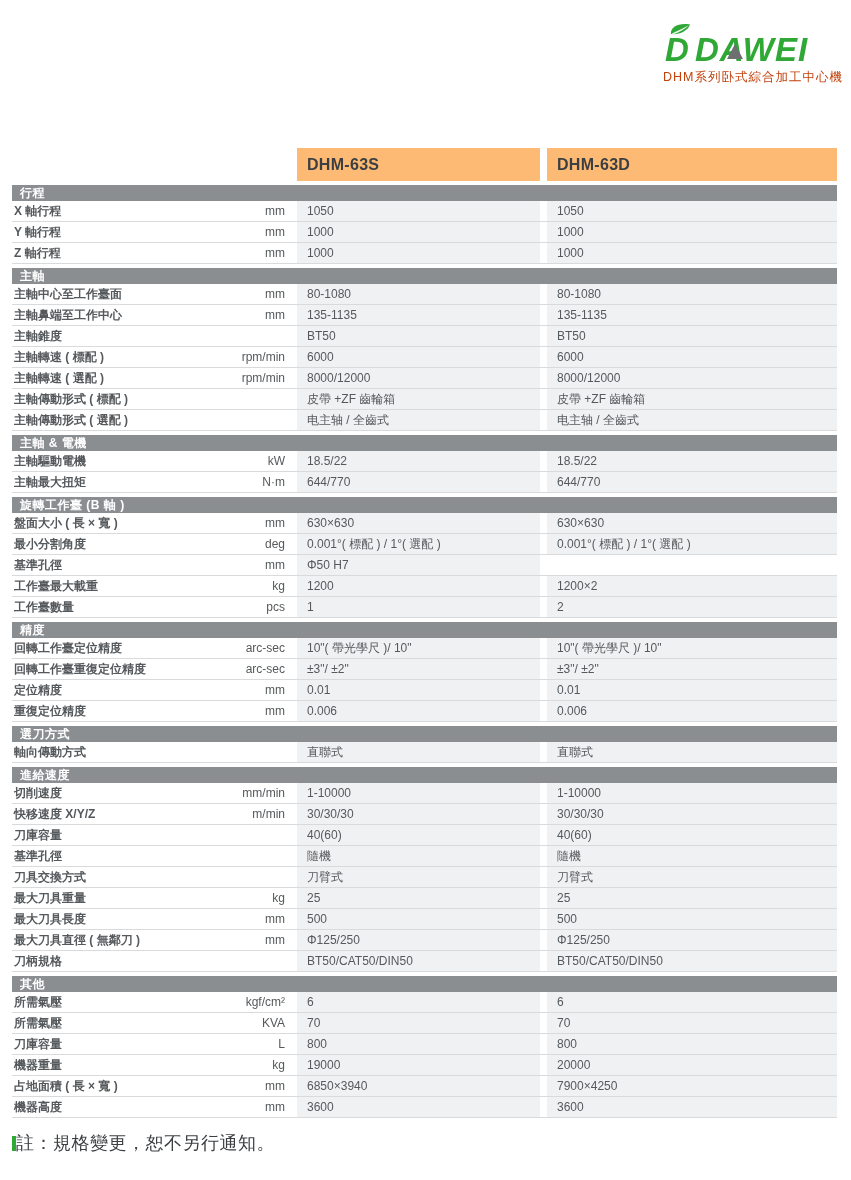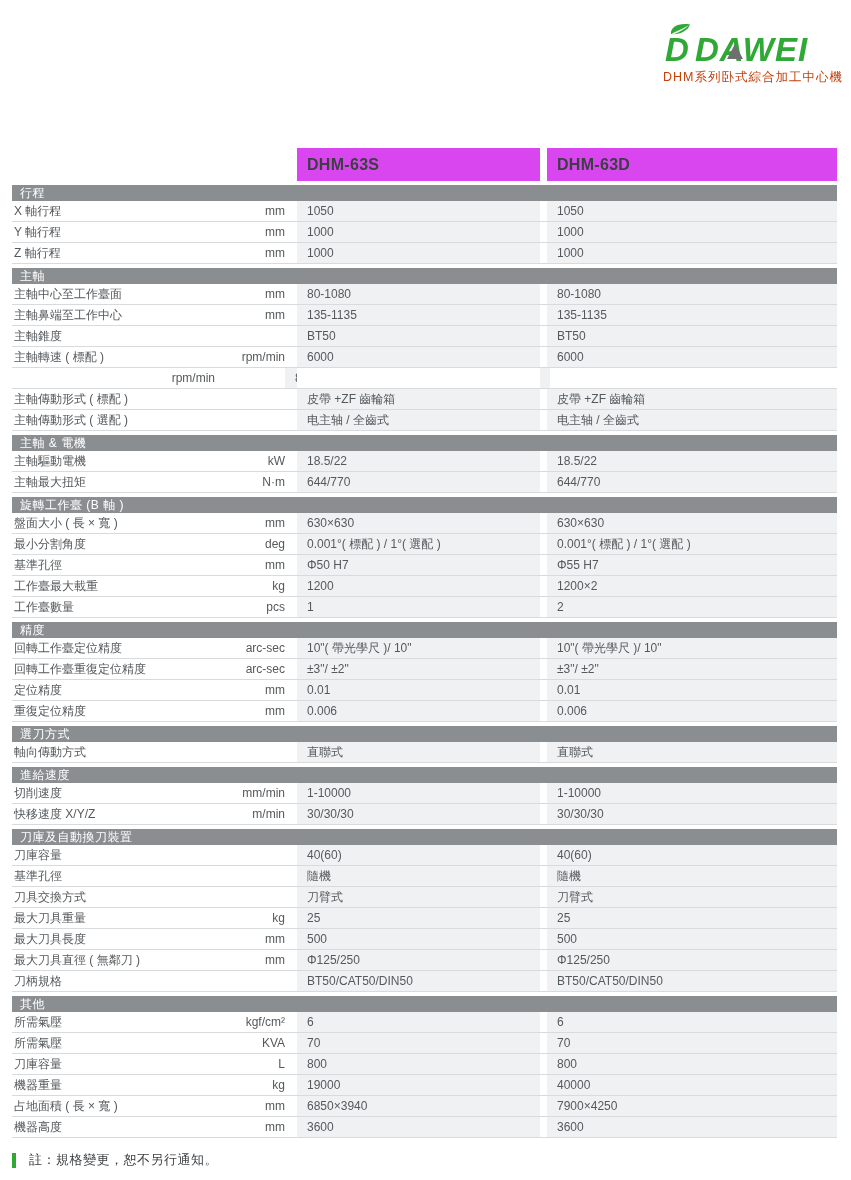--- a/index.html
+++ b/index.html
@@ -8,38 +8,38 @@
   .page { position:relative; width:851px; height:1180px; background:#ffffff; overflow:hidden; }
 
   
   .brand { position:absolute; top:22px; right:8px; text-align:right; }
   .brand svg { display:block; margin-left:auto; }
   .tagline { margin-top:3px; font-size:12.5px; letter-spacing:1px; color:#c2410c; }
 
   
   .table-wrap { position:absolute; left:12px; top:148px; width:825px; }
   .model-row { display:grid; grid-template-columns:203px 70px 12px 243px 7px 290px; margin-bottom:4px; }
-  .model-cell { height:33px; background:#d946ef; display:flex; align-items:center; padding-left:10px;
+  .model-cell { height:33px; background:#fdba74; display:flex; align-items:center; padding-left:10px;
                 font-size:16px; font-weight:600; color:#3b3f42; letter-spacing:0.3px; }
 
   .section-bar { margin-top:4px; height:16px; line-height:16px; background:#8a8e91; color:#ffffff;
-                 font-size:12px; font-weight:normal; padding-left:8px; letter-spacing:0.5px; }
+                 font-size:12px; font-weight:bold; padding-left:8px; letter-spacing:0.5px; }
   .section-bar:first-child { margin-top:0; }
 
   .row { display:grid; grid-template-columns:203px 70px 12px 243px 7px 290px; height:21px;
          border-bottom:1px solid #d9dadb; font-size:12px; color:#55595c; }
-  .row .label { line-height:20px; padding-left:2px; white-space:nowrap; overflow:hidden; }
+  .row .label { line-height:20px; padding-left:2px; white-space:nowrap; overflow:hidden;font-weight:bold; }
   .row .unit  { line-height:20px; text-align:right; color:#55595c; }
   .row .cell  { background:#f0f1f2; line-height:20px; padding-left:10px; white-space:nowrap; overflow:hidden; }
   .row .gap   { background:transparent; }
 
   
   .note { margin-top:13px; display:flex; align-items:center; }
   .note-bar { width:4px; height:15px; background:#2fa836; }
-  .note-text { margin-left:13px; font-size:13px; color:#3c3f42; letter-spacing:0.5px; }
+  .note-text { font-size:18px; color:#3c3f42; letter-spacing:0.5px; }
 </style>
 </head>
 <body>
 
 <div class="page">
 
   <div class="brand">
     <svg width="178" height="44" viewBox="0 0 178 44">
 
       <path d="M6,12 C5,5 14,0.5 25,2.5 C23,9 14,13 6,12 Z" fill="#2fa836"></path>
@@ -118,20 +118,21 @@
         </div>
         <div class="row">
           <div class="label">主軸轉速 ( 標配 )</div>
           <div class="unit">rpm/min</div>
           <div class="gap"></div>
           <div class="cell">6000</div>
           <div class="gap"></div>
           <div class="cell">6000</div>
         </div>
         <div class="row">
+          <div class="label">主軸轉速 ( 選配 )</div>
           <div class="unit">rpm/min</div>
           <div class="gap"></div>
           <div class="cell">8000/12000</div>
           <div class="gap"></div>
           <div class="cell">8000/12000</div>
         </div>
         <div class="row">
           <div class="label">主軸傳動形式 ( 標配 )</div>
           <div class="unit"></div>
           <div class="gap"></div>
@@ -180,21 +181,20 @@
           <div class="cell">0.001°( 標配 ) / 1°( 選配 )</div>
           <div class="gap"></div>
           <div class="cell">0.001°( 標配 ) / 1°( 選配 )</div>
         </div>
         <div class="row">
           <div class="label">基準孔徑</div>
           <div class="unit">mm</div>
           <div class="gap"></div>
           <div class="cell">Φ50 H7</div>
           <div class="gap"></div>
-          <div class="cell">Φ55 H7</div>
         </div>
         <div class="row">
           <div class="label">工作臺最大載重</div>
           <div class="unit">kg</div>
           <div class="gap"></div>
           <div class="cell">1200</div>
           <div class="gap"></div>
           <div class="cell">1200×2</div>
         </div>
         <div class="row">
@@ -257,21 +257,20 @@
           <div class="cell">1-10000</div>
         </div>
         <div class="row">
           <div class="label">快移速度 X/Y/Z</div>
           <div class="unit">m/min</div>
           <div class="gap"></div>
           <div class="cell">30/30/30</div>
           <div class="gap"></div>
           <div class="cell">30/30/30</div>
         </div>
-        <div class="section-bar">刀庫及自動換刀裝置</div>
         <div class="row">
           <div class="label">刀庫容量</div>
           <div class="unit"></div>
           <div class="gap"></div>
           <div class="cell">40(60)</div>
           <div class="gap"></div>
           <div class="cell">40(60)</div>
         </div>
         <div class="row">
           <div class="label">基準孔徑</div>
@@ -345,21 +344,21 @@
           <div class="cell">800</div>
           <div class="gap"></div>
           <div class="cell">800</div>
         </div>
         <div class="row">
           <div class="label">機器重量</div>
           <div class="unit">kg</div>
           <div class="gap"></div>
           <div class="cell">19000</div>
           <div class="gap"></div>
-          <div class="cell">40000</div>
+          <div class="cell">20000</div>
         </div>
         <div class="row">
           <div class="label">占地面積 ( 長 × 寬 )</div>
           <div class="unit">mm</div>
           <div class="gap"></div>
           <div class="cell">6850×3940</div>
           <div class="gap"></div>
           <div class="cell">7900×4250</div>
         </div>
         <div class="row">

